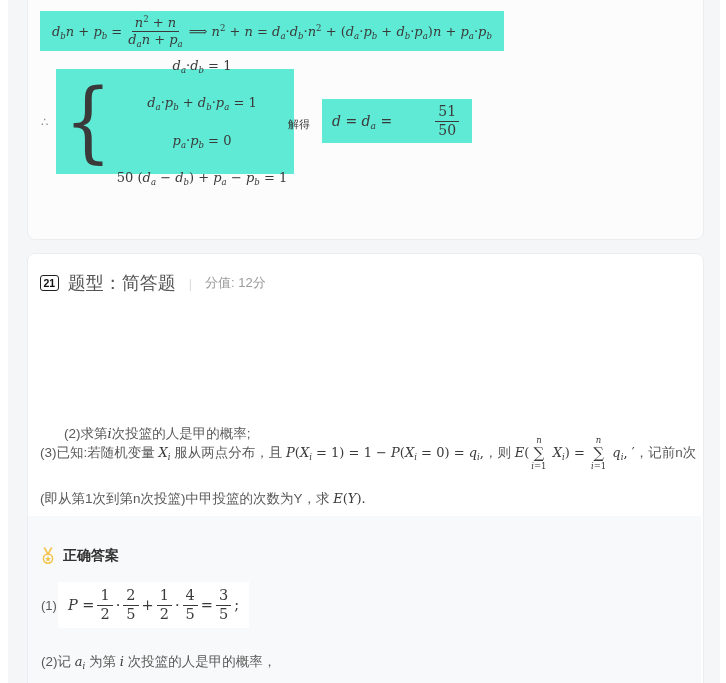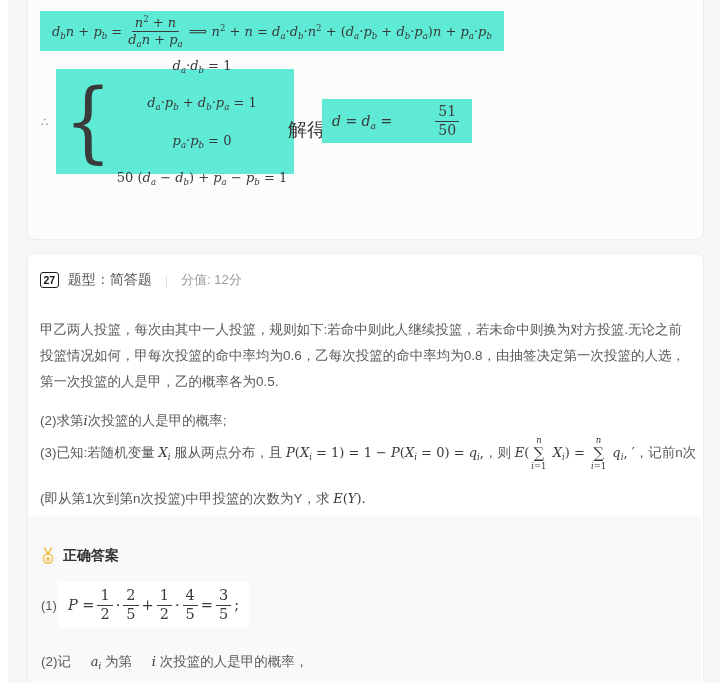--- a/index.html
+++ b/index.html
@@ -34,47 +34,47 @@
 
   
   #b1{position:absolute;left:12px;top:30px;height:40px;padding:0 12px;font-size:13px;}
   #therefore{position:absolute;left:13px;top:134px;font-size:12px;color:#8a8a8a;}
   #b2{position:absolute;left:28px;top:88px;width:228px;height:105px;padding:0 6px 0 4px;}
   .brace{font-size:88px;font-weight:400;line-height:0.95;color:#3a3a3a;
          font-family:"DejaVu Serif",serif;transform:scaleX(0.85);}
   .slines{flex:1;display:flex;flex-direction:column;justify-content:center;gap:18px;
           font-size:13px;text-align:center;}
   .sline{line-height:1.5;}
-  #solve{position:absolute;left:260px;top:136px;font-size:19px;color:#3a3a3a;}
+  #solve{position:absolute;left:260px;top:136px;font-size:11px;color:#3a3a3a;}
   #b3{position:absolute;left:294px;top:118px;height:44px;padding:0 10px;font-size:14px;gap:40px;}
 
   
   .qhead{position:absolute;left:12px;top:17px;display:flex;align-items:center;}
   .badge{border:1px solid #1f1f1f;border-radius:3px;font-weight:700;font-size:10.5px;
          padding:1px 2.5px;color:#111;line-height:1.2;}
-  .qtype{font-size:14px;color:#555;margin-left:9px;}
+  .qtype{font-size:18px;color:#555;margin-left:9px;}
   .qdiv{color:#dcdcdc;font-size:13px;margin:0 13px;}
   .qscore{font-size:13px;color:#9b9b9b;}
   .qbody{position:absolute;left:12px;top:49px;width:654px;font-size:13.5px;line-height:26px;color:#595959;}
   .qpart{position:absolute;left:12px;font-size:13.5px;color:#595959;}
   #qp1{top:129px;}
-  #qp2{top:144px;}
+  #qp2{top:157px;margin-left:24px;}
   #qp3{position:absolute;left:12px;top:176px;width:658px;font-size:13.5px;line-height:46px;color:#595959;}
   #qp2 .math,#qp3 .math{font-size:13px;}
 
   
   .apanel{position:absolute;left:0;top:262px;width:673px;height:208px;background:#f8f9fa;
           border-radius:0 0 8px 8px;}
   .ahead{position:absolute;left:12px;top:31px;display:flex;gap:7px;}
   .atitle{font-size:14px;font-weight:700;color:#333;}
   .aline1{position:absolute;left:13px;top:66px;display:flex;align-items:center;}
   .alabel{font-size:13px;color:#595959;margin-right:1px;}
   .afbox{background:#ffffff;padding:5px 10px;font-size:14.5px;}
   .aline2{position:absolute;left:13px;top:137px;font-size:13.5px;color:#595959;}
-  .aline2 .math{font-size:13px;margin-left:16px;}
+  .aline2 .math{font-size:13px;}
 </style>
 </head>
 <body>
 
 <div class="page-bg"></div>
 
 <section class="card" id="card1">
   <div class="fbox" id="b1">
       <span class="math"><span class="it">d</span><sub><span class="it">b</span></sub><span class="it">n</span><span> </span><span>+</span><span> </span><span class="it">p</span><sub><span class="it">b</span></sub><span> </span><span>=</span><span> </span></span>
       <span class="math frac">
@@ -98,27 +98,26 @@
       <span class="math"><span class="it">d</span><span> </span><span>=</span><span> </span><span class="it">d</span><sub><span class="it">a</span></sub><span> </span><span>=</span><span> </span></span>
       <span class="math frac">
         <span class="num"><span>5</span><span>1</span></span>
         <span class="den"><span>5</span><span>0</span></span>
       </span>
     </div>
 </section>
 
 <section class="card" id="card2">
   <div class="qhead">
-    <span class="badge">27</span>
+    <span class="badge">21</span>
     <span class="qtype">题型：简答题</span>
     <span class="qdiv">|</span>
     <span class="qscore">分值: 12分</span>
   </div>
 
-  <p class="qbody">甲乙两人投篮，每次由其中一人投篮，规则如下:若命中则此人继续投篮，若未命中则换为对方投篮.无论之前投篮情况如何，甲每次投篮的命中率均为0.6，乙每次投篮的命中率均为0.8，由抽签决定第一次投篮的人选，第一次投篮的人是甲，乙的概率各为0.5.</p>
   <p class="qpart" id="qp2"><span class="txt">(2)求第</span><span class="math"><span class="it">i</span></span><span class="txt">次投篮的人是甲的概率;</span></p>
   <div id="qp3"><span class="txt">(3)已知:若随机变量 </span><span class="math"><span class="it">X</span><sub><span class="it">i</span></sub></span><span class="txt"> 服从两点分布，且 </span><span class="math"><span class="it">P</span><span>(</span><span class="it">X</span><sub><span class="it">i</span></sub><span> </span><span>=</span><span> </span><span>1</span><span>)</span><span> </span><span>=</span><span> </span><span>1</span><span> </span><span>−</span><span> </span><span class="it">P</span><span>(</span><span class="it">X</span><sub><span class="it">i</span></sub><span> </span><span>=</span><span> </span><span>0</span><span>)</span><span> </span><span>=</span><span> </span><span class="it">q</span><sub><span class="it">i</span></sub><span>,</span></span><span class="txt">，则 </span><span class="math"><span class="it">E</span><span>(</span></span><span class="sum">
         <span class="lim"><span class="it">n</span></span>
         <span class="sig">∑</span>
         <span class="lim"><span class="it">i</span><span>=</span><span>1</span></span>
       </span><span class="math"><span> </span><span class="it">X</span><sub><span class="it">i</span></sub><span>)</span><span> </span><span>=</span><span> </span></span><span class="sum">
         <span class="lim"><span class="it">n</span></span>
         <span class="sig">∑</span>
         <span class="lim"><span class="it">i</span><span>=</span><span>1</span></span>
       </span><span class="math"><span> </span><span class="it">q</span><sub><span class="it">i</span></sub><span>,</span><span> </span><span>′</span></span><span class="txt">，记前n次(即从第1次到第n次投篮)中甲投篮的次数为Y，求 </span><span class="math"><span class="it">E</span><span>(</span><span class="it">Y</span><span>)</span><span>.</span></span></div>

